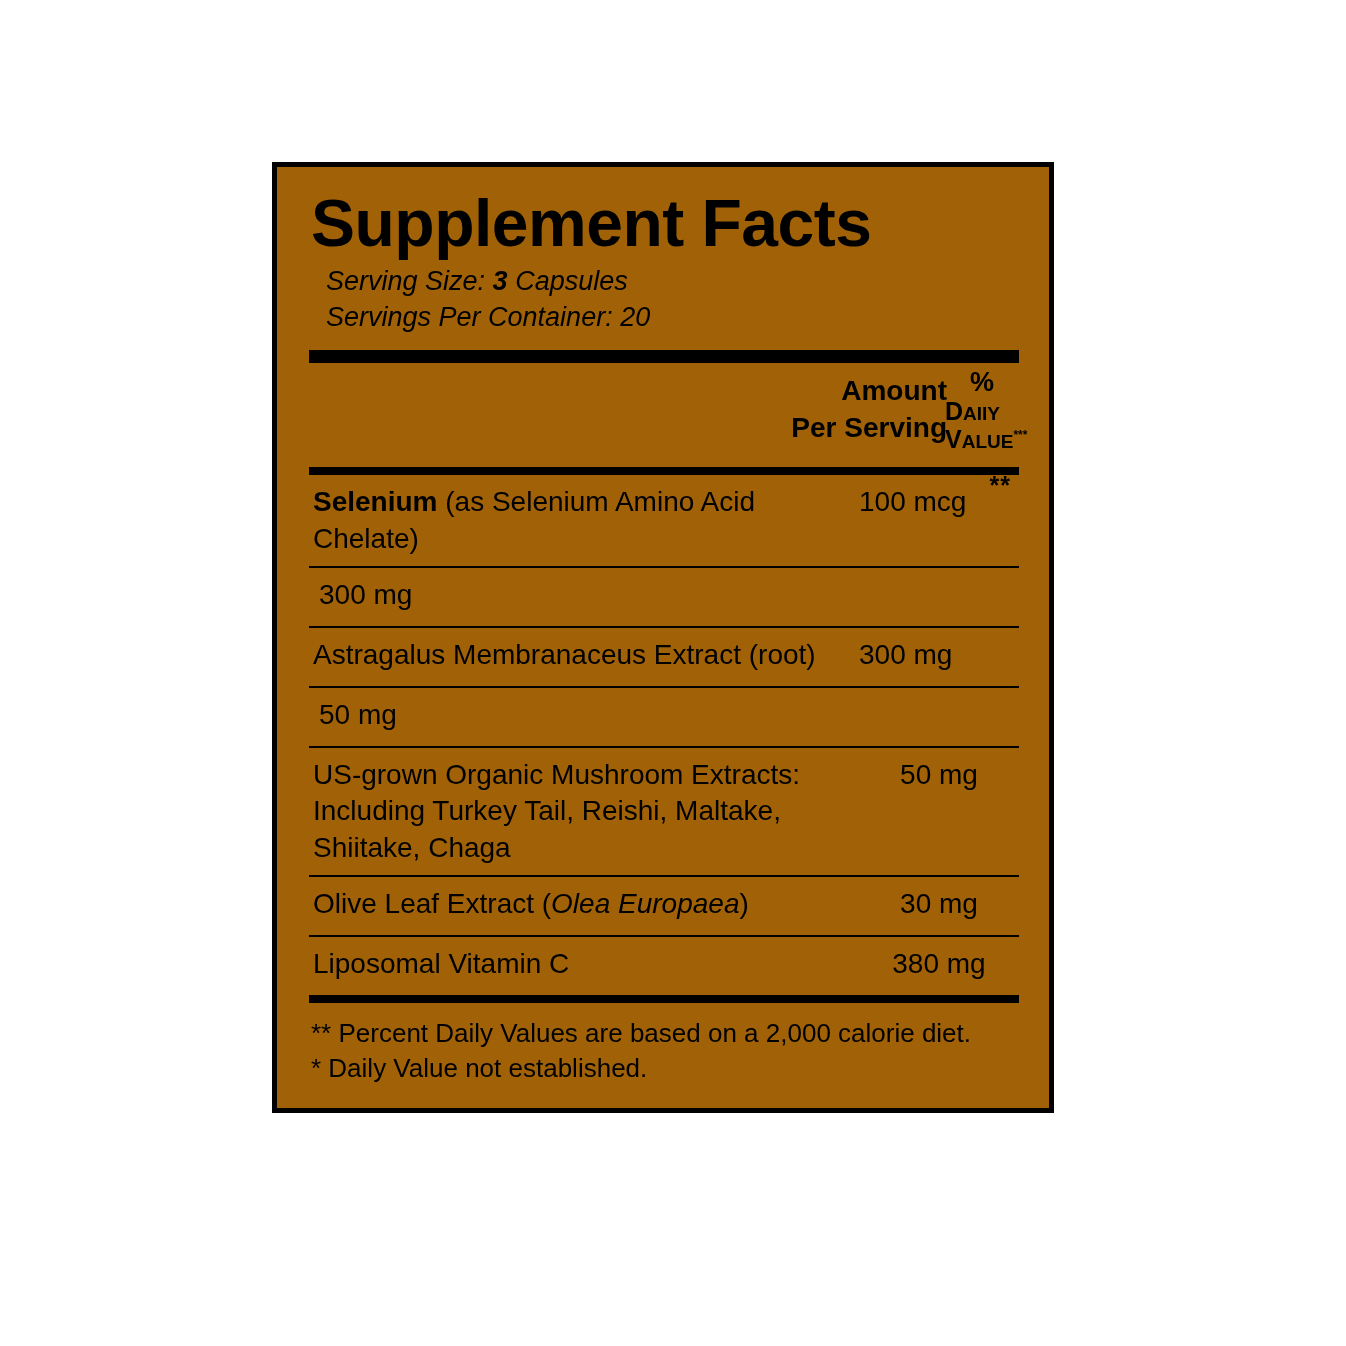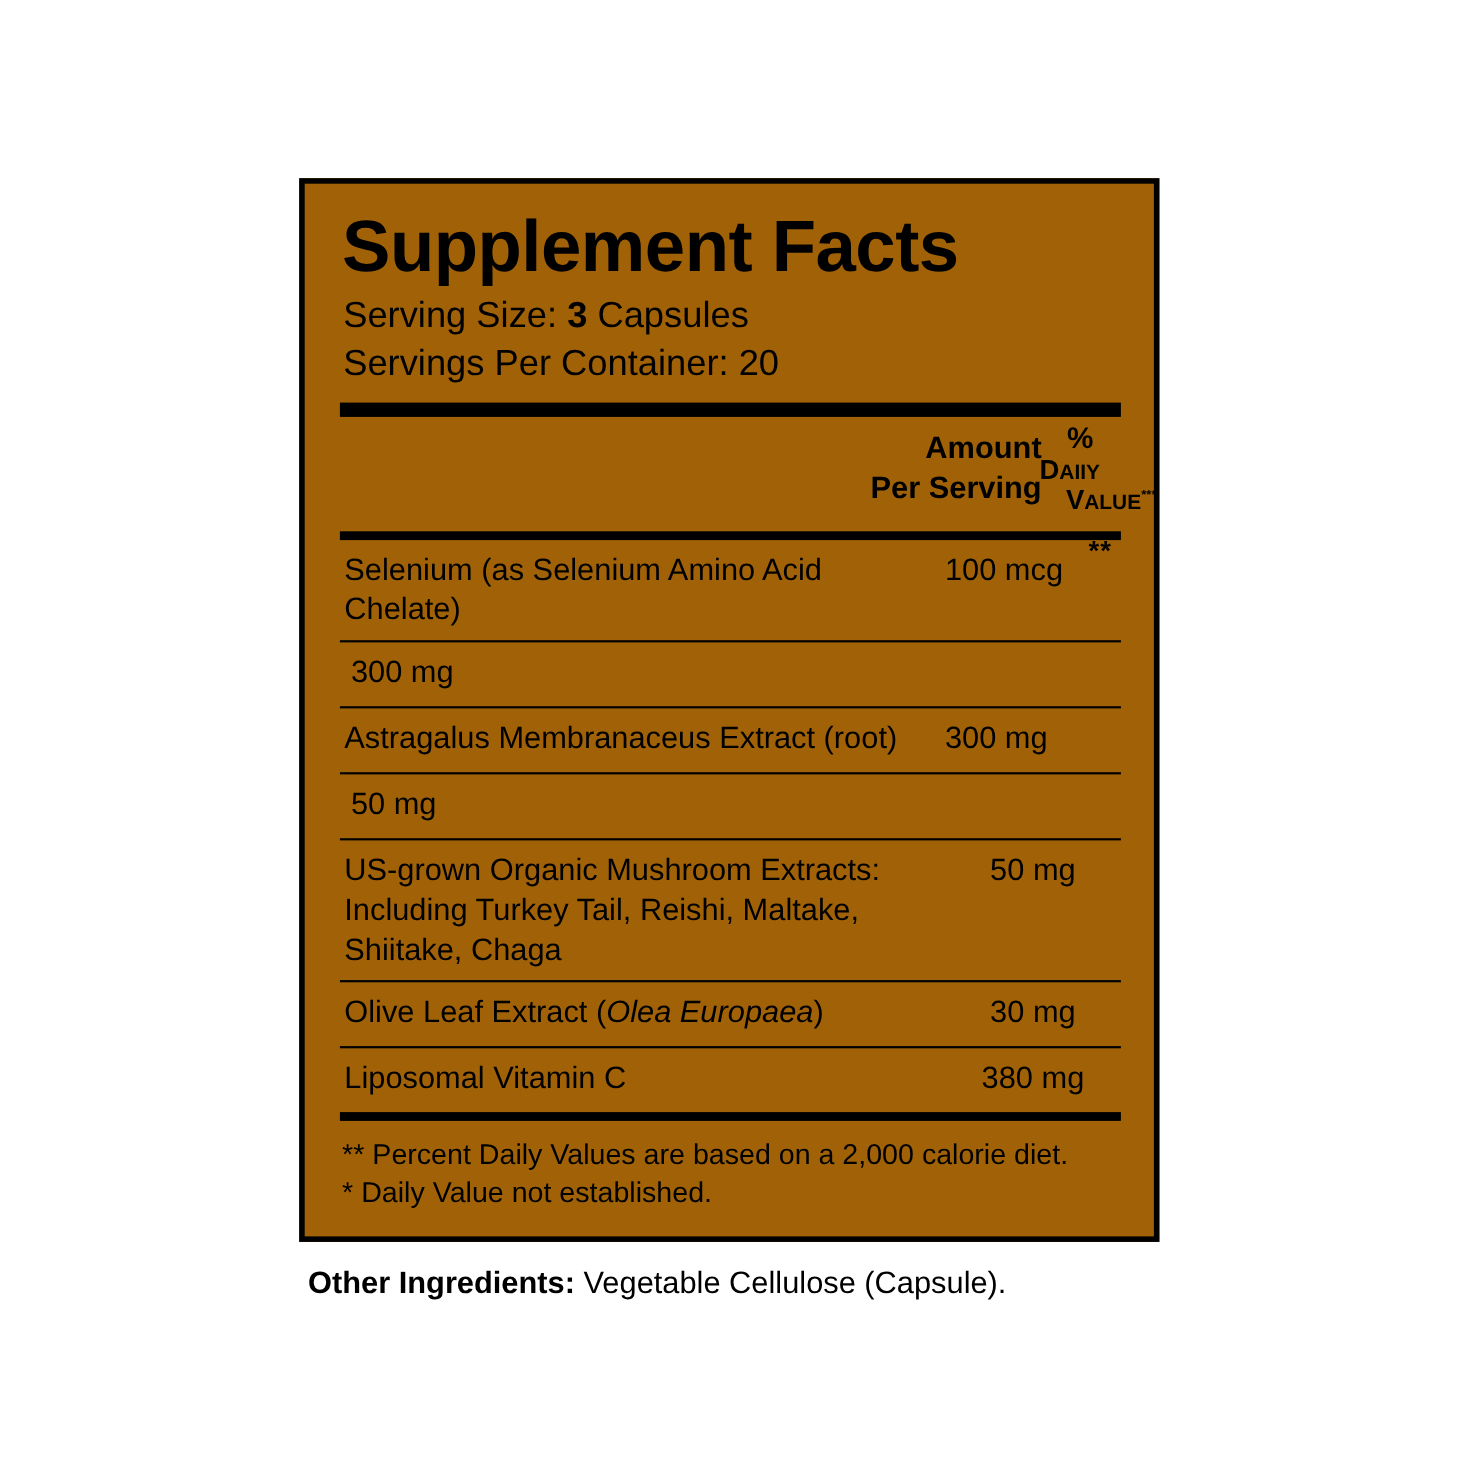--- a/index.html
+++ b/index.html
@@ -36,24 +36,25 @@
 
   .title {
     font-size: 66px;
     font-weight: bold;
     letter-spacing: -0.5px;
     line-height: 1.05;
     margin: 4px 0 6px 6px;
   }
 
   .serving-line {
-    font-size: 33px;
+    font-size: 27px;
     line-height: 1.33;
-    margin-left: 7px;
+    margin-left: 21px;
     white-space: nowrap;
+    font-style: italic;
   }
   .serving-line b { font-weight: bold; }
 
   .rule-thick {
     height: 13px;
     background: #000;
     margin: 14px 2px 0 4px;
   }
   .rule-med {
     height: 8px;
@@ -80,21 +81,21 @@
     position: absolute;
     right: 0px;
     top: 4px;
     width: 74px;
     text-align: left;
     line-height: 1.12;
   }
   .dv-pct { font-size: 27px; font-weight: bold; display:block; text-align:center;}
   .dv-daily { font-size: 25px; font-weight: bold; display:block; }
   .dv-daily .sm { font-size: 19px; margin-top: 40px; }
-  .dv-value { font-size: 25px; font-weight: bold; display:block;margin-left:24px; }
+  .dv-value { font-size: 25px; font-weight: bold; display:block; }
   .dv-value .sm { font-size: 19px; }
   .dv-value .sup { font-size: 12px; vertical-align: super; }
   .dv-stars {
     position: absolute;
     right: 8px;
     top: 108px;
     font-size: 25px;
     font-weight: bold;
     letter-spacing: 1px;
   }
@@ -112,21 +113,21 @@
     min-height: 40px;
   }
   .row:last-child { border-bottom: none; }
   .row .nm {
     font-size: 28px;
     line-height: 1.30;
     flex: 0 0 540px;
     padding-left: 4px;
     box-sizing: border-box;
   }
-  .row .nm b { font-weight: normal; }
+  .row .nm b { font-weight: bold; }
   .row .nm i { font-style: italic; }
   .row .amt {
     font-size: 28px;
     line-height: 1.30;
     flex: 0 0 180px;
     text-align: left;
     padding-left: 10px;
     box-sizing: border-box;
   }
   .row.center .amt { text-align: center; padding-left: 0; }
@@ -219,17 +220,14 @@
 
     <div class="rule-med"></div>
 
     <div class="footnotes">
       <div>** Percent Daily Values are based on a 2,000 calorie diet.</div>
       <div>* Daily Value not established.</div>
     </div>
 
   </div>
 
-  <div class="other-ing">
-    <b>Other Ingredients:</b><span> Vegetable Cellulose (Capsule).</span>
-  </div>
 
 </div>
 
 </body></html>

